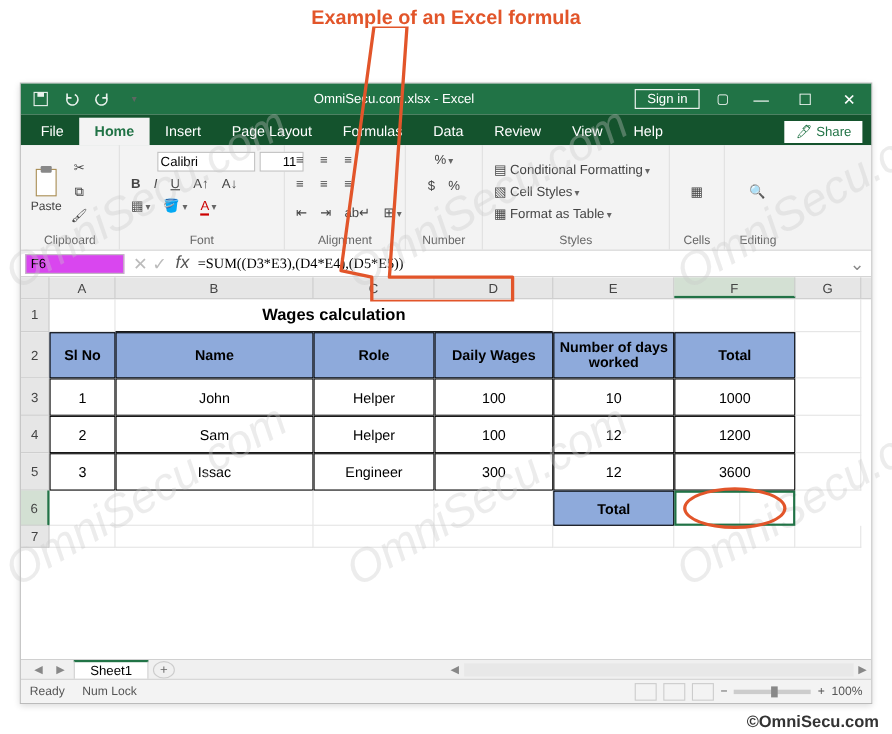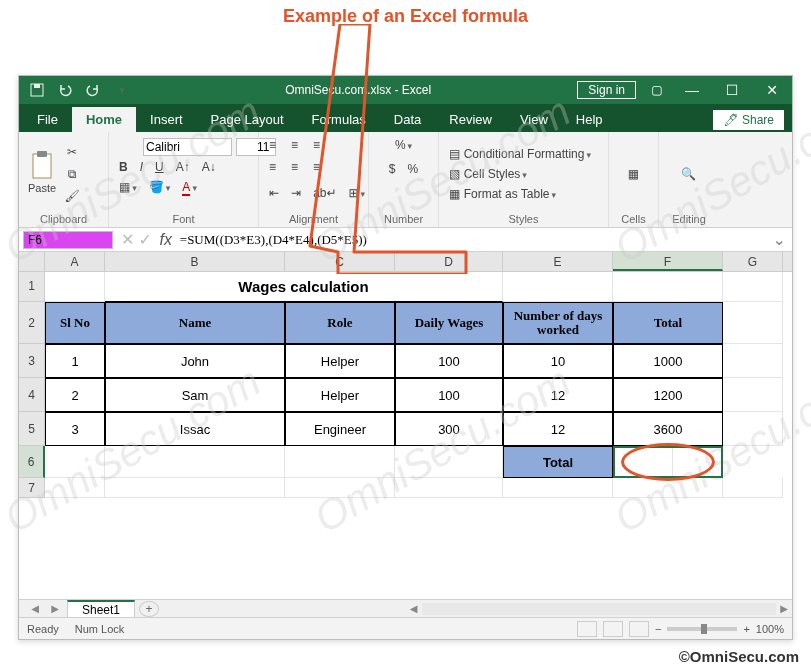--- a/index.html
+++ b/index.html
@@ -52,21 +52,21 @@
   .col-hdr.sel { background: #d3e0d3; border-bottom: 2px solid #217346; }
   .grid-main { flex: 1; position: relative; }
   .sheet-row { display: flex; height: 28px; }
   .sheet-row .rh { width: 26px; background: #e6e6e6; border-right: 1px solid #ccc; border-bottom: 1px solid #ccc; text-align: center; font-size: 12px; line-height: 28px; color: #444; }
   .sheet-row .rh.sel { background: #d3e0d3; border-right: 2px solid #217346; }
   .cell { border-right: 1px solid #e4e4e4; border-bottom: 1px solid #e4e4e4; font-size: 13px; display: flex; align-items: center; justify-content: center; color: #000; position: relative; }
 
   .wA { width: 60px; } .wB { width: 180px; } .wC { width: 110px; } .wD { width: 108px; } .wE { width: 110px; } .wF { width: 110px; } .wG { width: 60px; }
 
   .tbl-title { font-weight: bold; font-size: 15px; }
-  .hdr-cell { background: #8eaadb; font-weight: bold; border: 1px solid #000 !important; font-size: 13px; text-align: center; line-height: 1.1; font-family: Liberation Serif, serif; }
+  .hdr-cell { background: #8eaadb; font-weight: bold; border: 1px solid #000 !important; font-size: 13px; text-align: center; line-height: 1.1; }
   .data-cell { border: 1px solid #000 !important; background: #fff; }
   .tot-cell { background: #8eaadb; font-weight: bold; border: 1px solid #000 !important; }
 
   .selection-box { position: absolute; border: 2px solid #217346; pointer-events: none; z-index: 30; }
   .scrollbar-h { height: 18px; background: #f0f0f0; border-top: 1px solid #d0d0d0; display: flex; align-items: center; }
   .sheet-tabs { display: flex; align-items: center; gap: 4px; padding: 0 8px; flex: 0 0 50%; }
   .stab { background: #fff; border: 1px solid #ccc; border-bottom: none; padding: 1px 14px; font-size: 12px; border-top: 2px solid #217346; }
   .newtab { width: 20px; height: 16px; border: 1px solid #ccc; border-radius: 50%; text-align: center; font-size: 12px; line-height: 14px; color: #666; cursor: pointer; }
   .scroll-track { flex: 1; display: flex; align-items: center; }
   .scroll-btn { width: 16px; text-align: center; color: #888; font-size: 10px; cursor: pointer; }

